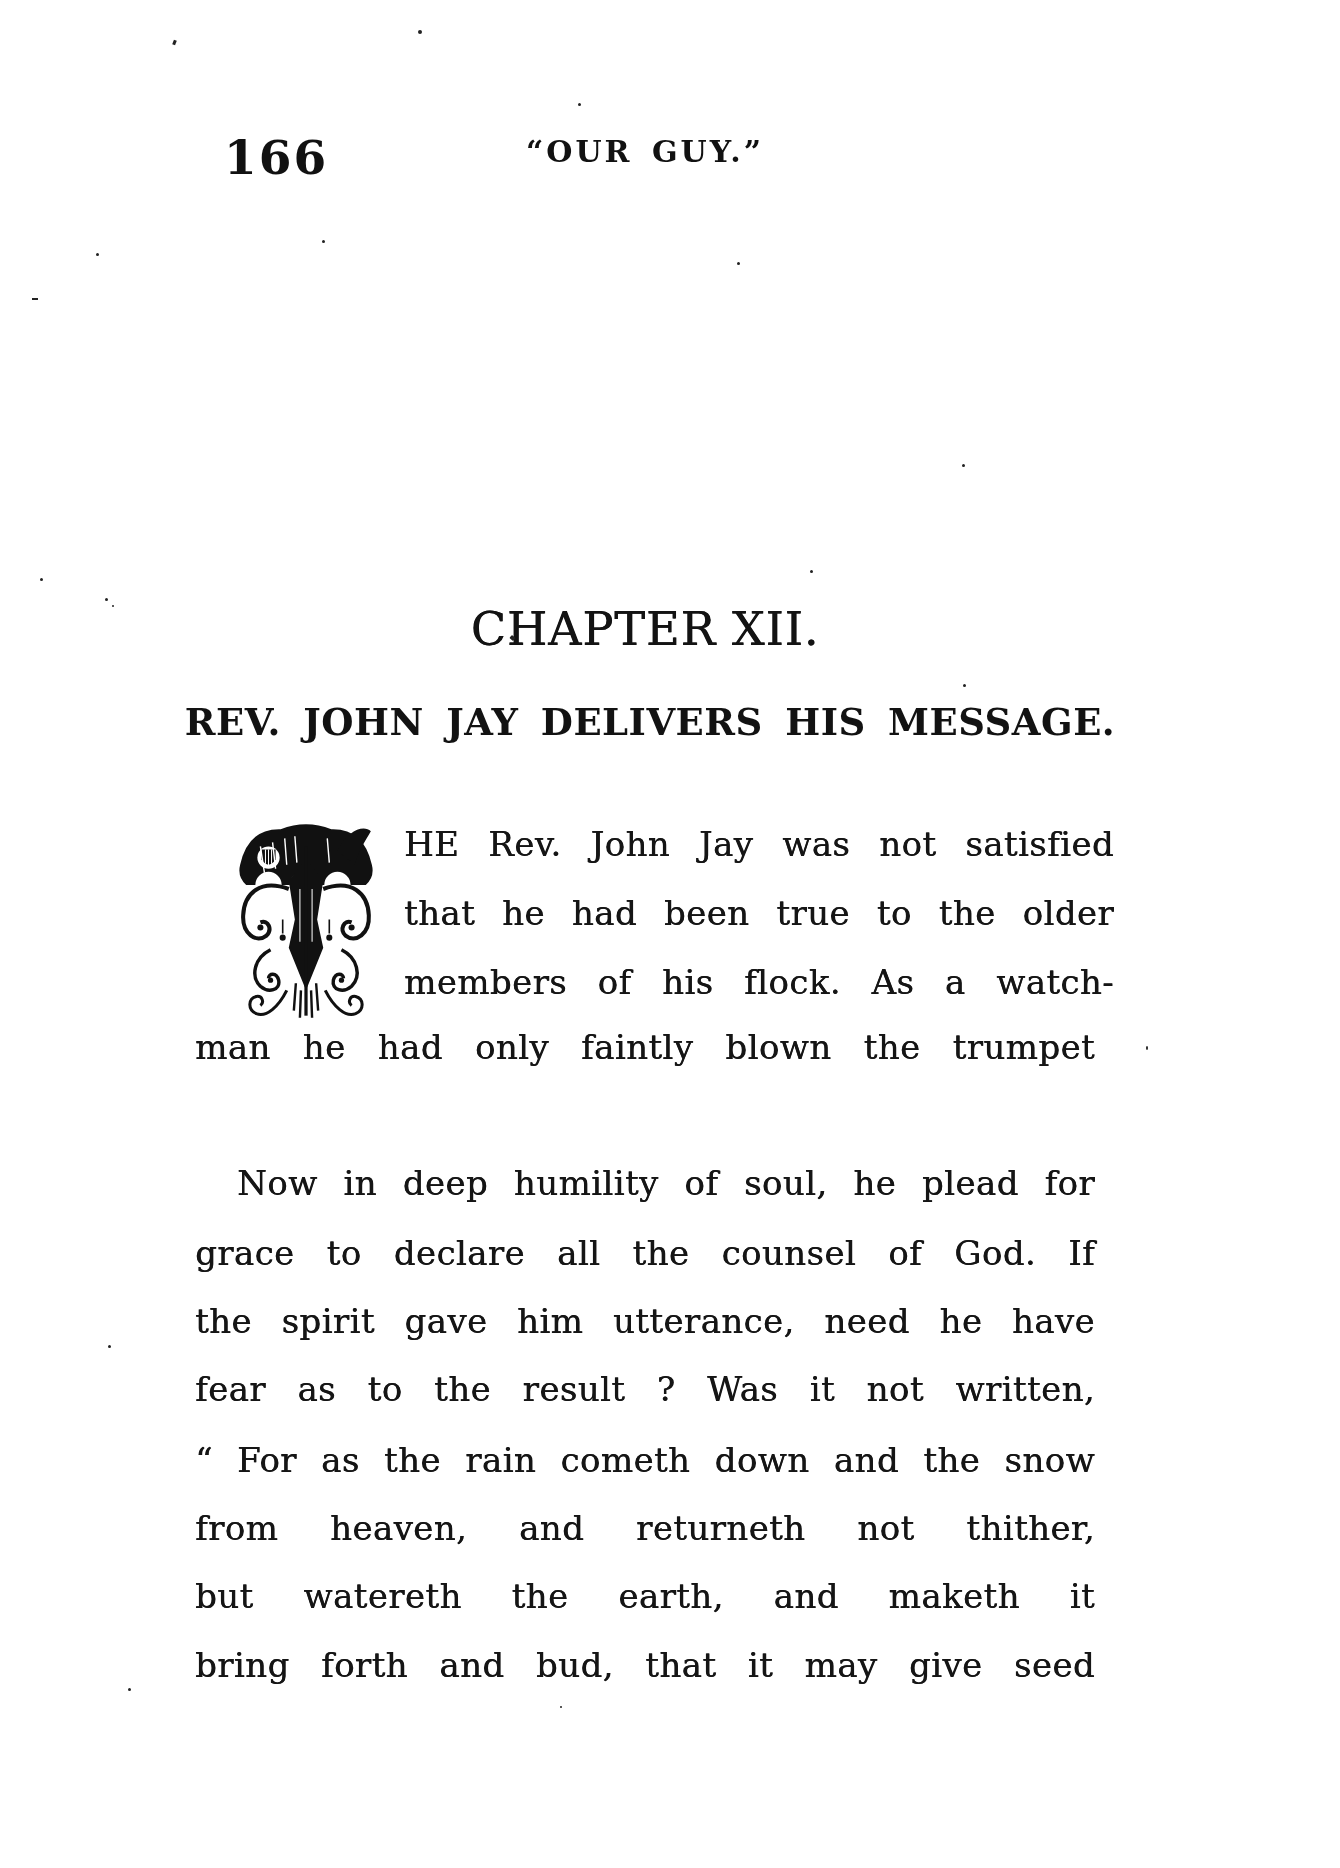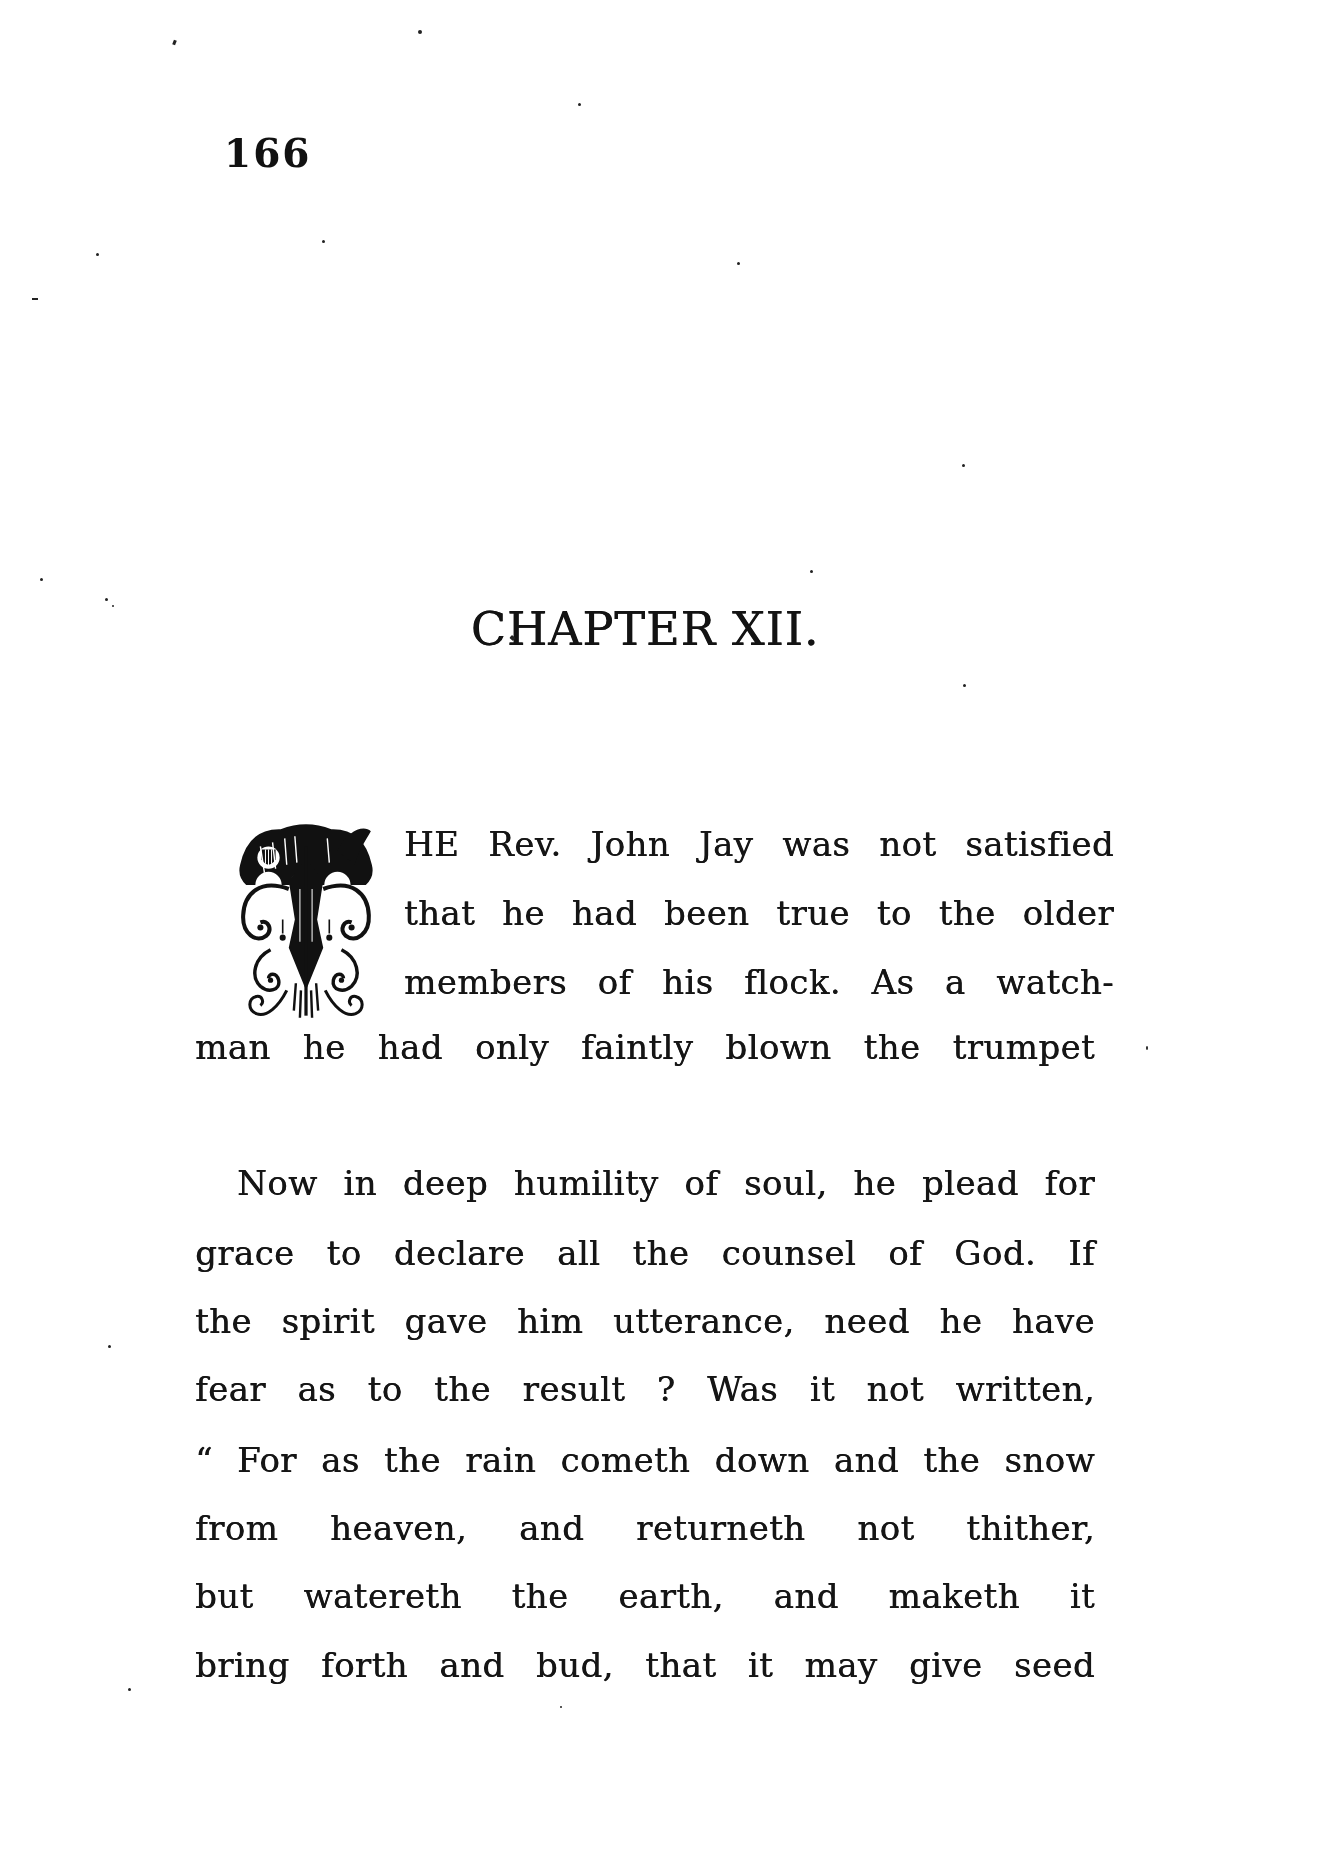--- a/index.html
+++ b/index.html
@@ -10,21 +10,21 @@
     height: 1868px;
     background: #ffffff;
     overflow: hidden;
     font-family: "DejaVu Serif", "Liberation Serif", serif;
     color: #141414;
   }
   .pg-num {
     position: absolute;
     left: 224px;
     top: 130px;
-    font-size: 39px;
+    font-size: 47px;
     font-weight: bold;
     letter-spacing: 2px;
     color: #111;
   }
   .running-title {
     position: absolute;
     left: 195px;
     width: 900px;
     top: 134px;
     text-align: center;
@@ -87,22 +87,24 @@
     position: absolute; width: 1px; height: 1px;
     overflow: hidden; clip: rect(0 0 0 0); white-space: nowrap;
   }
 </style>
 </head>
 <body>
 
 <div class="page">
 
   <div class="pg-num">166</div>
+  <div class="running-title">“OUR GUY.”</div>
 
   <div class="chapter-heading">CHAPTER XII.</div>
+  <div class="section-heading">REV. JOHN JAY DELIVERS HIS MESSAGE.</div>
 
   <div class="dropcap">
     <span class="sr-only">T</span>
     <svg width="152" height="218" viewBox="0 0 150 215" xmlns="http://www.w3.org/2000/svg">
 
       <path d="M10,46 Q18,10 50,11 Q75,1 100,11 Q132,10 140,46 Q143,58 134,66 L16,66 Q7,58 10,46 Z" fill="#111"></path>
 
       <circle cx="38" cy="66" r="13" fill="#fff"></circle>
       <circle cx="72" cy="66" r="13" fill="#fff"></circle>
       <circle cx="106" cy="66" r="13" fill="#fff"></circle>

